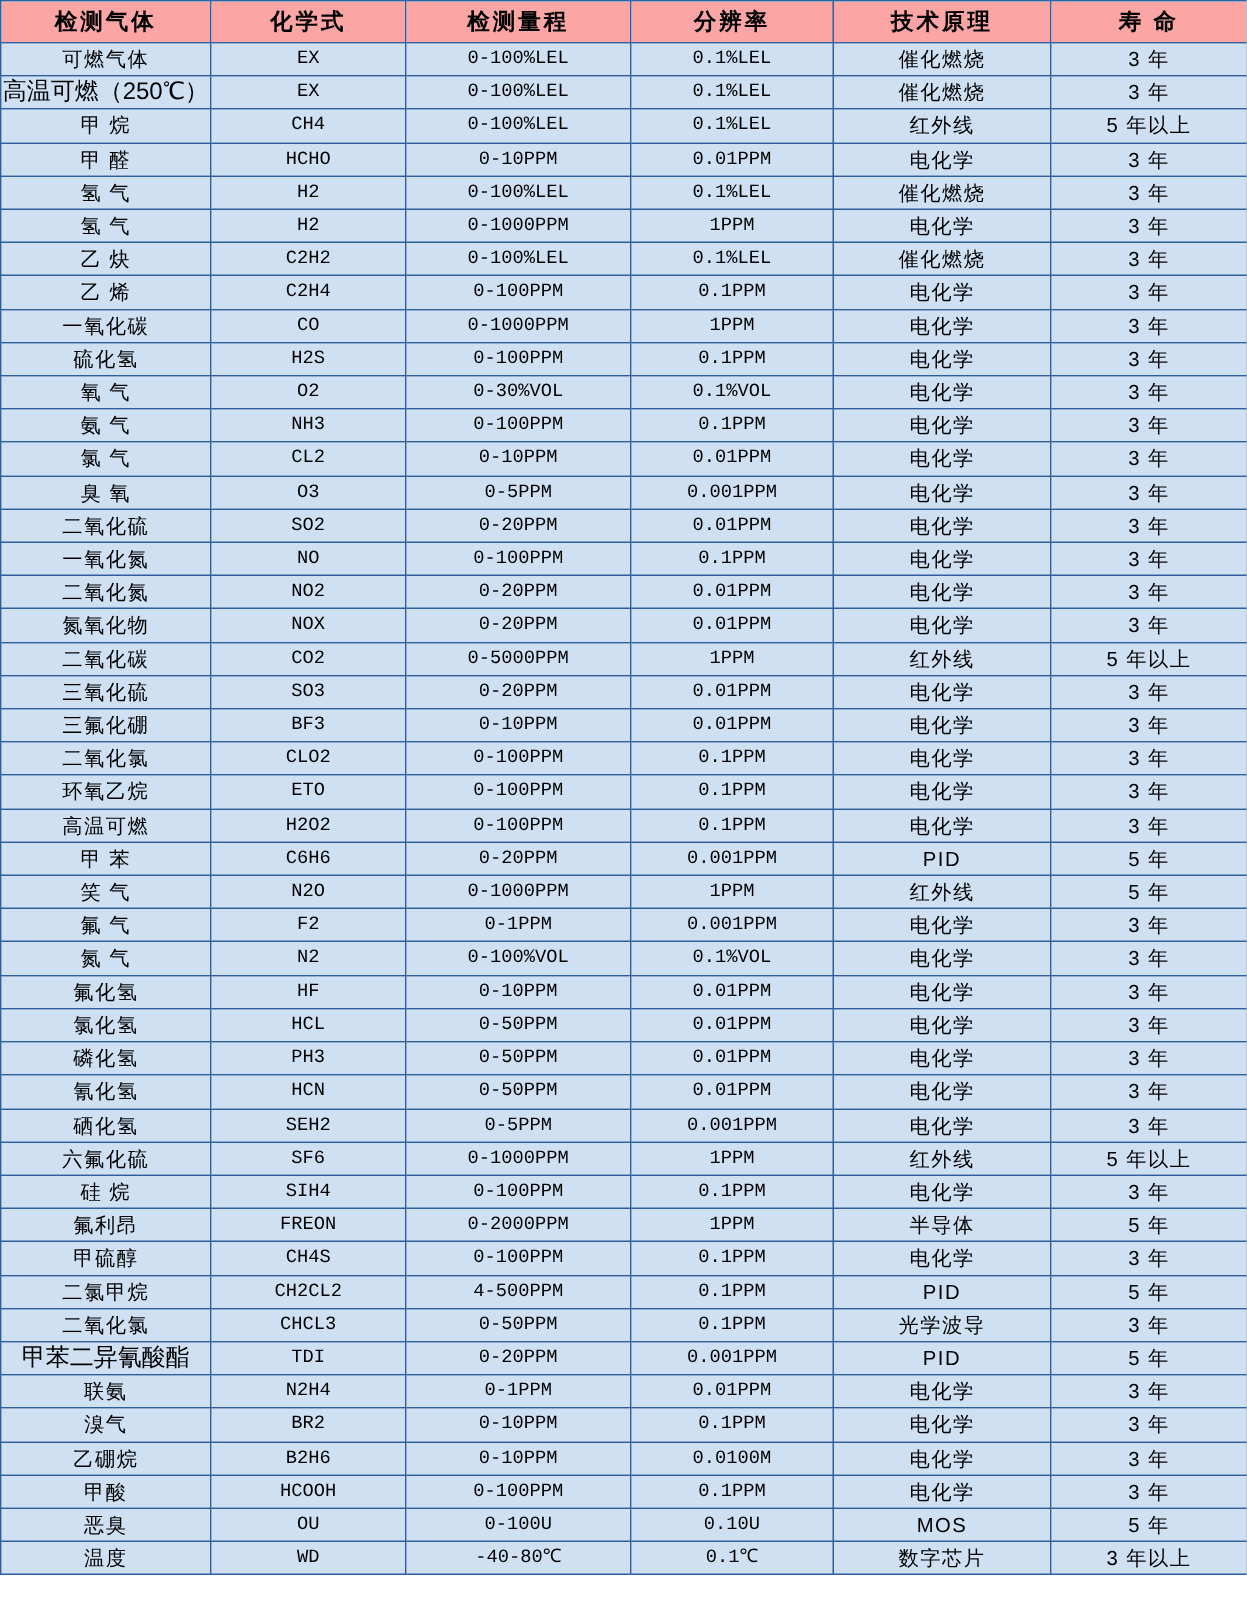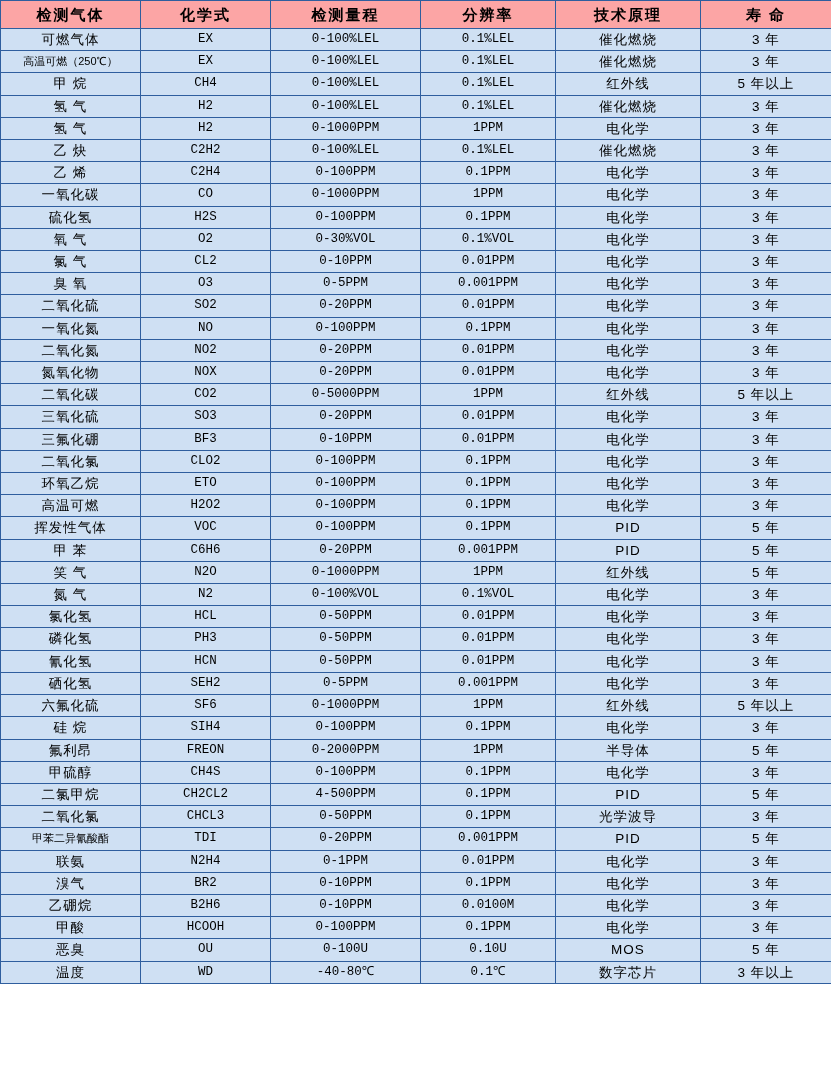--- a/index.html
+++ b/index.html
@@ -49,21 +49,21 @@
   }
   #gas-table tbody td.cjk {
     letter-spacing: 1px;
   }
   #gas-table tbody td.mono {
     font-family: "Liberation Mono", monospace;
     font-size: 12.5px;
     letter-spacing: 0;
   }
   #gas-table tbody td.small {
-    font-size: 11px;
+    font-size: 16px;
     letter-spacing: 0;
   }
 </style>
 </head>
 <body>
 
 <table id="gas-table">
   <colgroup>
     <col class="c0">
       <col class="c1">
@@ -101,20 +101,28 @@
       </tr>
       <tr>
         <td class="cjk">甲 烷</td>
         <td class="mono">CH4</td>
         <td class="mono">0-100%LEL</td>
         <td class="mono">0.1%LEL</td>
         <td class="cjk">红外线</td>
         <td class="cjk">5 年以上</td>
       </tr>
       <tr>
+        <td class="cjk">甲 醛</td>
+        <td class="mono">HCHO</td>
+        <td class="mono">0-10PPM</td>
+        <td class="mono">0.01PPM</td>
+        <td class="cjk">电化学</td>
+        <td class="cjk">3 年</td>
+      </tr>
+      <tr>
         <td class="cjk">氢 气</td>
         <td class="mono">H2</td>
         <td class="mono">0-100%LEL</td>
         <td class="mono">0.1%LEL</td>
         <td class="cjk">催化燃烧</td>
         <td class="cjk">3 年</td>
       </tr>
       <tr>
         <td class="cjk">氢 气</td>
         <td class="mono">H2</td>
@@ -157,20 +165,28 @@
       </tr>
       <tr>
         <td class="cjk">氧 气</td>
         <td class="mono">O2</td>
         <td class="mono">0-30%VOL</td>
         <td class="mono">0.1%VOL</td>
         <td class="cjk">电化学</td>
         <td class="cjk">3 年</td>
       </tr>
       <tr>
+        <td class="cjk">氨 气</td>
+        <td class="mono">NH3</td>
+        <td class="mono">0-100PPM</td>
+        <td class="mono">0.1PPM</td>
+        <td class="cjk">电化学</td>
+        <td class="cjk">3 年</td>
+      </tr>
+      <tr>
         <td class="cjk">氯 气</td>
         <td class="mono">CL2</td>
         <td class="mono">0-10PPM</td>
         <td class="mono">0.01PPM</td>
         <td class="cjk">电化学</td>
         <td class="cjk">3 年</td>
       </tr>
       <tr>
         <td class="cjk">臭 氧</td>
         <td class="mono">O3</td>
@@ -253,48 +269,56 @@
       </tr>
       <tr>
         <td class="cjk">高温可燃</td>
         <td class="mono">H2O2</td>
         <td class="mono">0-100PPM</td>
         <td class="mono">0.1PPM</td>
         <td class="cjk">电化学</td>
         <td class="cjk">3 年</td>
       </tr>
       <tr>
-        <td class="cjk">挥发性气体</td>
-        <td class="mono">VOC</td>
-        <td class="mono">0-100PPM</td>
-        <td class="mono">0.1PPM</td>
-        <td class="cjk">PID</td>
-        <td class="cjk">5 年</td>
-      </tr>
-      <tr>
         <td class="cjk">甲 苯</td>
         <td class="mono">C6H6</td>
         <td class="mono">0-20PPM</td>
         <td class="mono">0.001PPM</td>
         <td class="cjk">PID</td>
         <td class="cjk">5 年</td>
       </tr>
       <tr>
         <td class="cjk">笑 气</td>
         <td class="mono">N2O</td>
         <td class="mono">0-1000PPM</td>
         <td class="mono">1PPM</td>
         <td class="cjk">红外线</td>
         <td class="cjk">5 年</td>
+      </tr>
+      <tr>
+        <td class="cjk">氟 气</td>
+        <td class="mono">F2</td>
+        <td class="mono">0-1PPM</td>
+        <td class="mono">0.001PPM</td>
+        <td class="cjk">电化学</td>
+        <td class="cjk">3 年</td>
       </tr>
       <tr>
         <td class="cjk">氮 气</td>
         <td class="mono">N2</td>
         <td class="mono">0-100%VOL</td>
         <td class="mono">0.1%VOL</td>
+        <td class="cjk">电化学</td>
+        <td class="cjk">3 年</td>
+      </tr>
+      <tr>
+        <td class="cjk">氟化氢</td>
+        <td class="mono">HF</td>
+        <td class="mono">0-10PPM</td>
+        <td class="mono">0.01PPM</td>
         <td class="cjk">电化学</td>
         <td class="cjk">3 年</td>
       </tr>
       <tr>
         <td class="cjk">氯化氢</td>
         <td class="mono">HCL</td>
         <td class="mono">0-50PPM</td>
         <td class="mono">0.01PPM</td>
         <td class="cjk">电化学</td>
         <td class="cjk">3 年</td>

